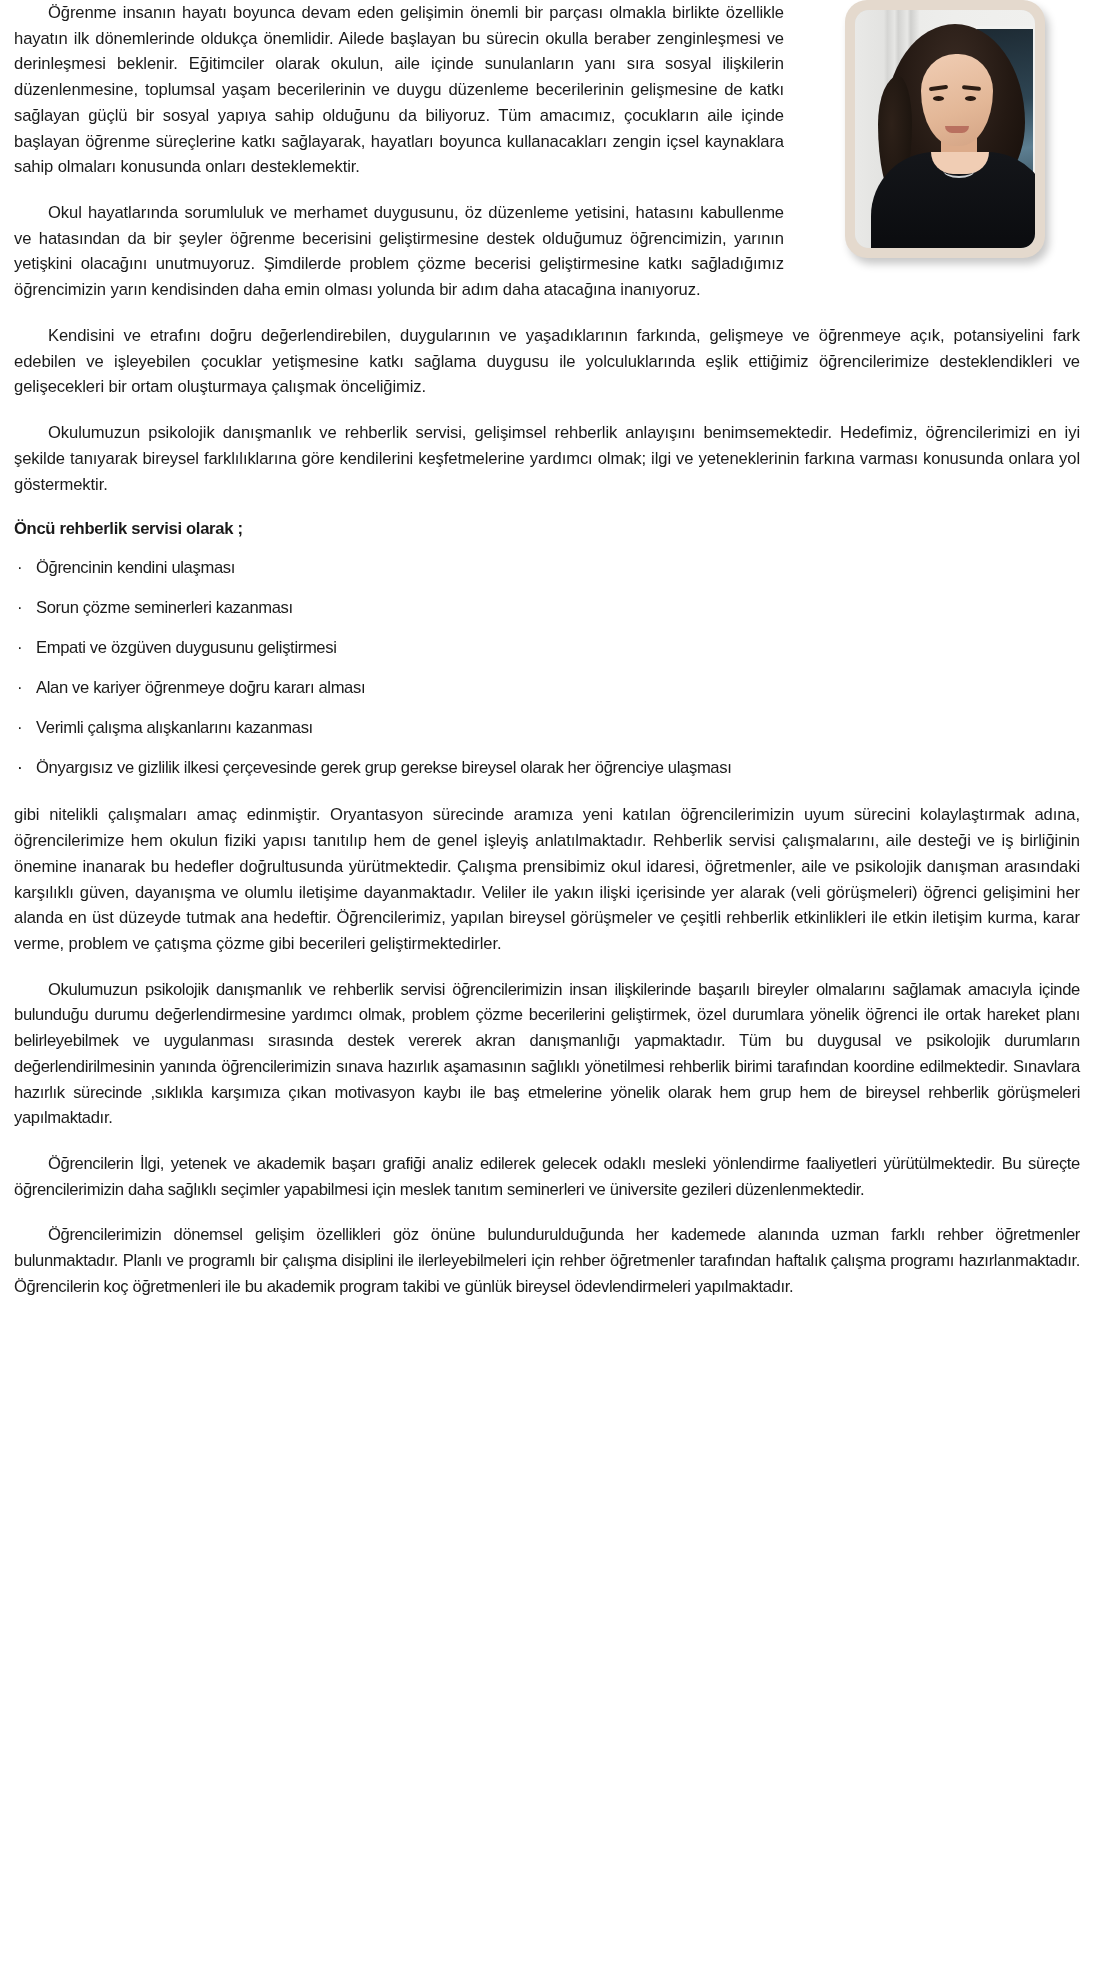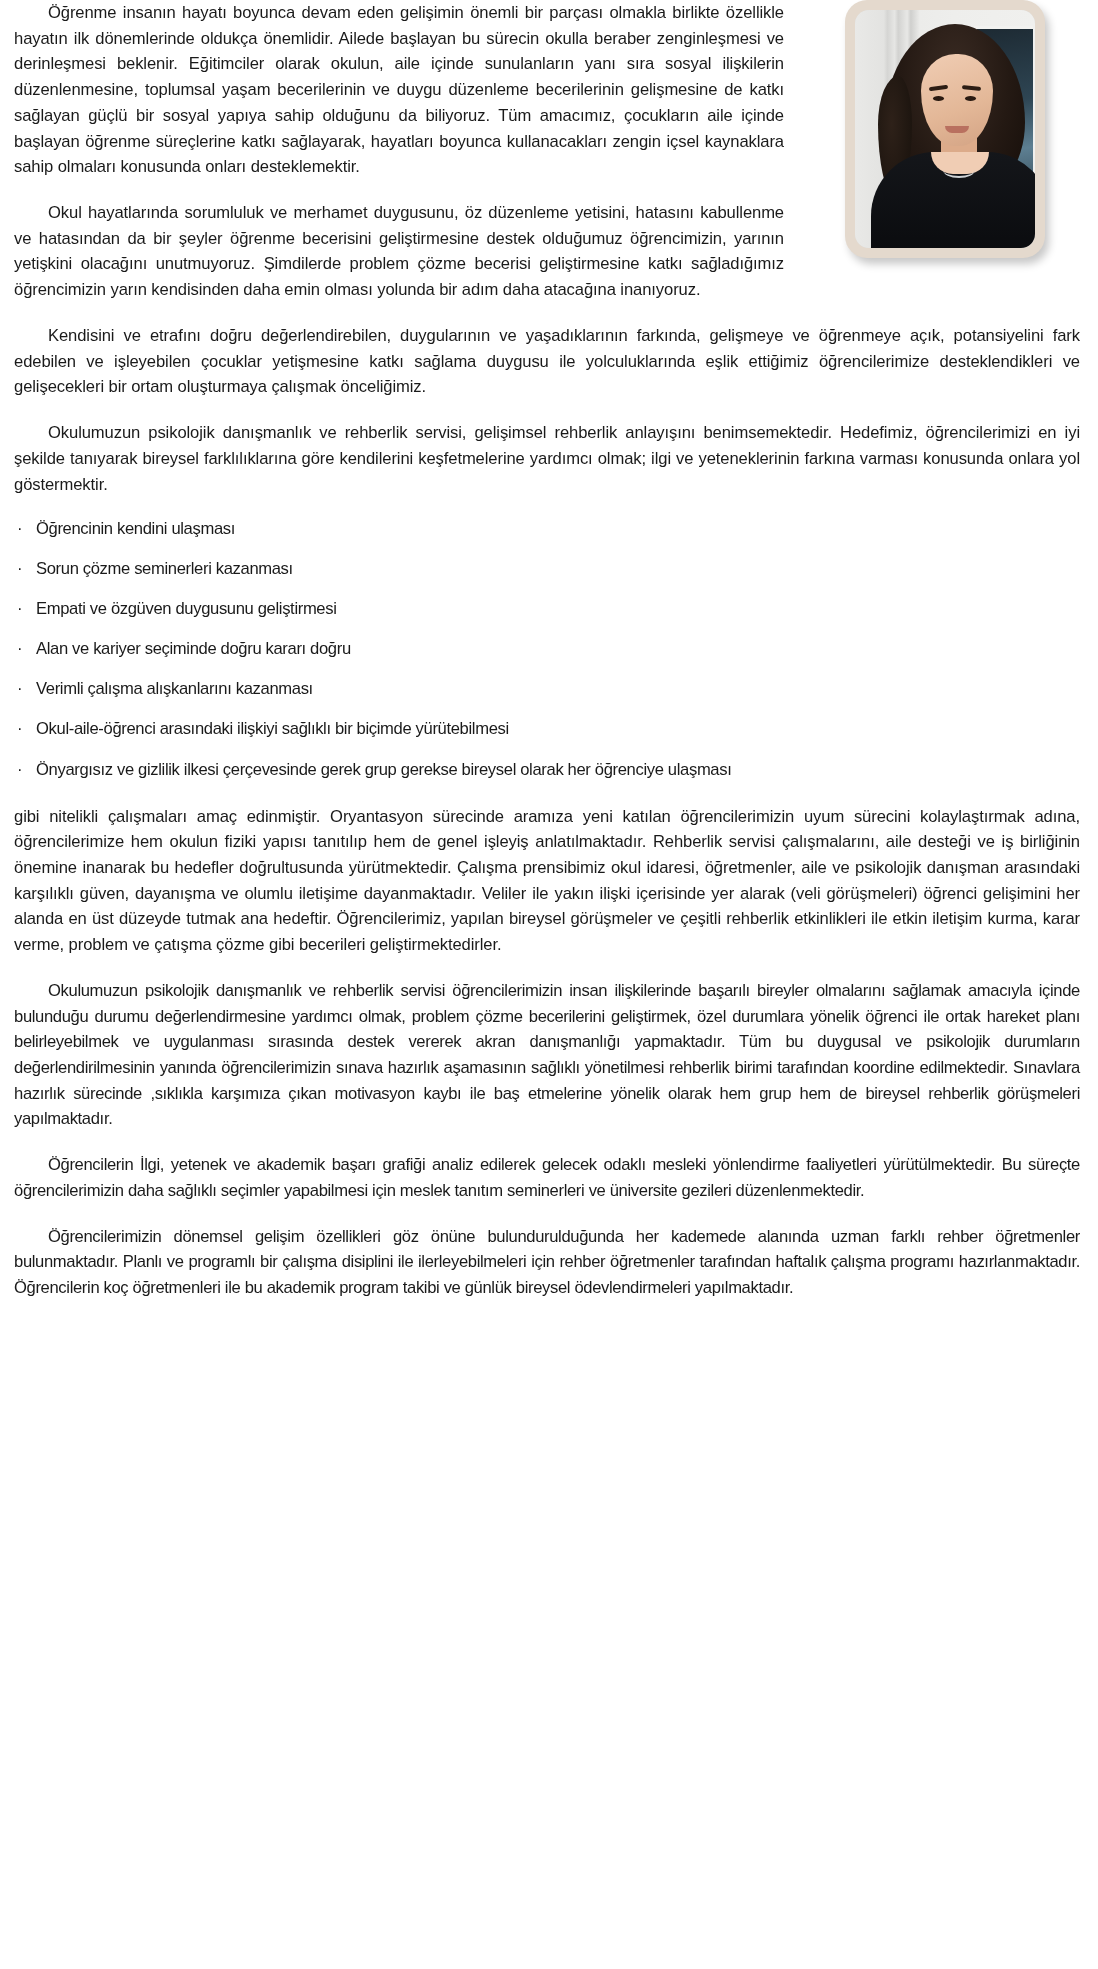--- a/index.html
+++ b/index.html
@@ -254,28 +254,29 @@
     <p class="body-text">Öğrenme insanın hayatı boyunca devam eden gelişimin önemli bir parçası olmakla birlikte özellikle hayatın ilk dönemlerinde oldukça önemlidir. Ailede başlayan bu sürecin okulla beraber zenginleşmesi ve derinleşmesi beklenir. Eğitimciler olarak okulun, aile içinde sunulanların yanı sıra sosyal ilişkilerin düzenlenmesine, toplumsal yaşam becerilerinin ve duygu düzenleme becerilerinin gelişmesine de katkı sağlayan güçlü bir sosyal yapıya sahip olduğunu da biliyoruz. Tüm amacımız, çocukların aile içinde başlayan öğrenme süreçlerine katkı sağlayarak, hayatları boyunca kullanacakları zengin içsel kaynaklara sahip olmaları konusunda onları desteklemektir.</p>
     <p class="body-text">Okul hayatlarında sorumluluk ve merhamet duygusunu, öz düzenleme yetisini, hatasını kabullenme ve hatasından da bir şeyler öğrenme becerisini geliştirmesine destek olduğumuz öğrencimizin, yarının yetişkini olacağını unutmuyoruz. Şimdilerde problem çözme becerisi geliştirmesine katkı sağladığımız öğrencimizin yarın kendisinden daha emin olması yolunda bir adım daha atacağına inanıyoruz.</p>
     <p class="body-text">Kendisini ve etrafını doğru değerlendirebilen, duygularının ve yaşadıklarının farkında, gelişmeye ve öğrenmeye açık, potansiyelini fark edebilen ve işleyebilen çocuklar yetişmesine katkı sağlama duygusu ile yolculuklarında eşlik ettiğimiz öğrencilerimize desteklendikleri ve gelişecekleri bir ortam oluşturmaya çalışmak önceliğimiz.</p>
   </div>
 
 
   <div class="main-zone">
 
     <p class="body-text">Okulumuzun psikolojik danışmanlık ve rehberlik servisi, gelişimsel rehberlik anlayışını benimsemektedir. Hedefimiz, öğrencilerimizi en iyi şekilde tanıyarak bireysel farklılıklarına göre kendilerini keşfetmelerine yardımcı olmak; ilgi ve yeteneklerinin farkına varması konusunda onlara yol göstermektir.</p>
 
+    <p class="lead-in">Öncü rehberlik servisi olarak ;</p>
 
     <ul class="bullets">
       <li><span class="bul">·</span><span>Öğrencinin kendini ulaşması</span></li>
       <li><span class="bul">·</span><span>Sorun çözme seminerleri kazanması</span></li>
       <li><span class="bul">·</span><span>Empati ve özgüven duygusunu geliştirmesi</span></li>
-      <li><span class="bul">·</span><span>Alan ve kariyer seçiminde doğru kararı doğru</span></li>
+      <li><span class="bul">·</span><span>Alan ve kariyer öğrenmeye doğru kararı alması</span></li>
       <li><span class="bul">·</span><span>Verimli çalışma alışkanlarını kazanması</span></li>
-      <li><span class="bul">·</span><span>Okul-aile-öğrenci arasındaki ilişkiyi sağlıklı bir biçimde yürütebilmesi</span></li>
+      <li><span class="bul">·</span></li>
       <li><span class="bul">·</span><span>Önyargısız ve gizlilik ilkesi çerçevesinde gerek grup gerekse bireysel olarak her öğrenciye ulaşması</span></li>
     </ul>
 
     <p class="body-text no-indent">gibi nitelikli çalışmaları amaç edinmiştir. Oryantasyon sürecinde aramıza yeni katılan öğrencilerimizin uyum sürecini kolaylaştırmak adına, öğrencilerimize hem okulun fiziki yapısı tanıtılıp hem de genel işleyiş anlatılmaktadır.  Rehberlik servisi çalışmalarını, aile desteği ve iş birliğinin önemine inanarak bu hedefler doğrultusunda yürütmektedir. Çalışma prensibimiz okul idaresi, öğretmenler, aile ve psikolojik danışman arasındaki karşılıklı güven, dayanışma ve olumlu iletişime dayanmaktadır. Veliler ile yakın ilişki içerisinde yer alarak (veli görüşmeleri) öğrenci gelişimini her alanda en üst düzeyde tutmak ana hedeftir. Öğrencilerimiz, yapılan bireysel görüşmeler ve çeşitli rehberlik etkinlikleri ile etkin iletişim kurma, karar verme, problem ve çatışma çözme gibi becerileri geliştirmektedirler.</p>
     <p class="body-text tight">Okulumuzun psikolojik danışmanlık ve rehberlik servisi öğrencilerimizin insan ilişkilerinde başarılı bireyler olmalarını sağlamak amacıyla içinde bulunduğu durumu değerlendirmesine yardımcı olmak, problem çözme becerilerini geliştirmek, özel durumlara yönelik öğrenci ile ortak hareket planı belirleyebilmek ve uygulanması sırasında destek vererek akran danışmanlığı yapmaktadır. Tüm bu duygusal ve psikolojik durumların değerlendirilmesinin yanında öğrencilerimizin sınava hazırlık aşamasının sağlıklı yönetilmesi rehberlik birimi tarafından koordine edilmektedir. Sınavlara hazırlık sürecinde ,sıklıkla karşımıza çıkan motivasyon kaybı ile baş etmelerine yönelik olarak hem grup hem de bireysel rehberlik görüşmeleri yapılmaktadır.</p>
     <p class="body-text tight">Öğrencilerin İlgi, yetenek ve akademik başarı grafiği analiz edilerek gelecek odaklı mesleki yönlendirme faaliyetleri yürütülmektedir. Bu süreçte öğrencilerimizin daha sağlıklı seçimler yapabilmesi için meslek tanıtım seminerleri ve üniversite gezileri düzenlenmektedir.</p>
     <p class="body-text tight">Öğrencilerimizin dönemsel gelişim özellikleri göz önüne bulundurulduğunda her kademede alanında uzman farklı rehber öğretmenler bulunmaktadır. Planlı ve programlı bir çalışma disiplini ile ilerleyebilmeleri için rehber öğretmenler tarafından haftalık çalışma programı hazırlanmaktadır. Öğrencilerin koç öğretmenleri ile bu akademik program takibi ve günlük bireysel ödevlendirmeleri yapılmaktadır.</p>
   </div>
 
 </div>

